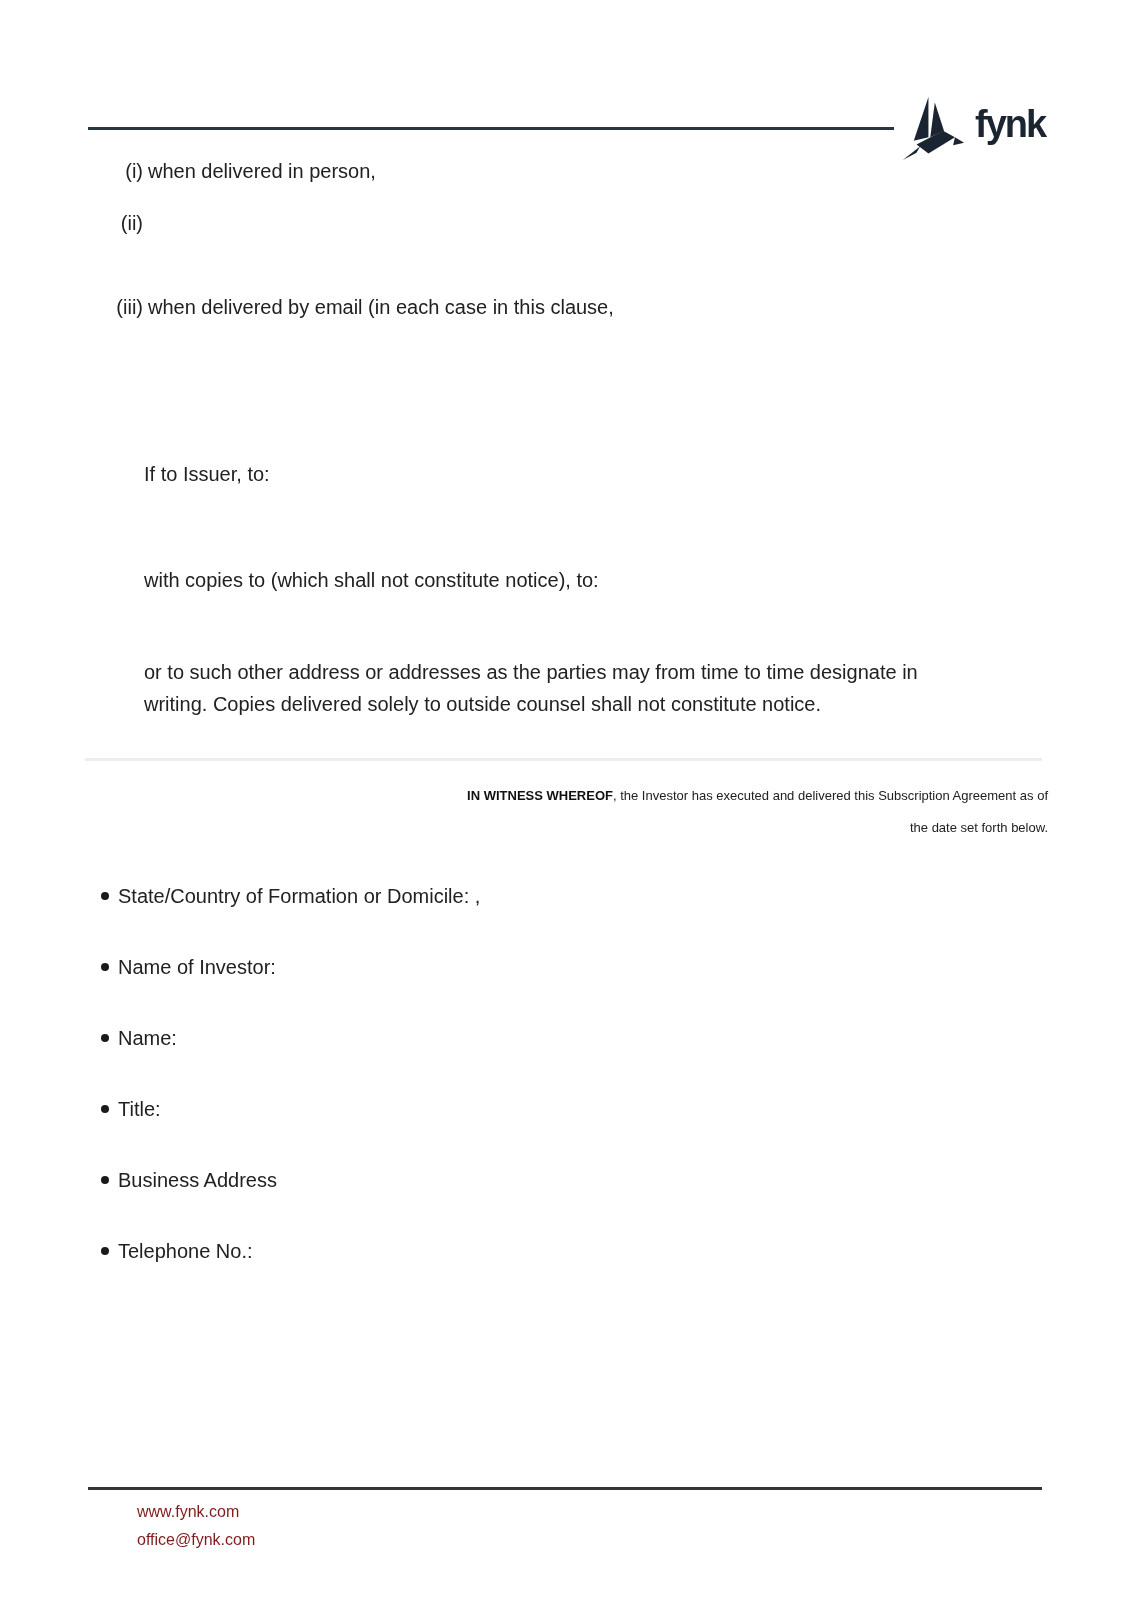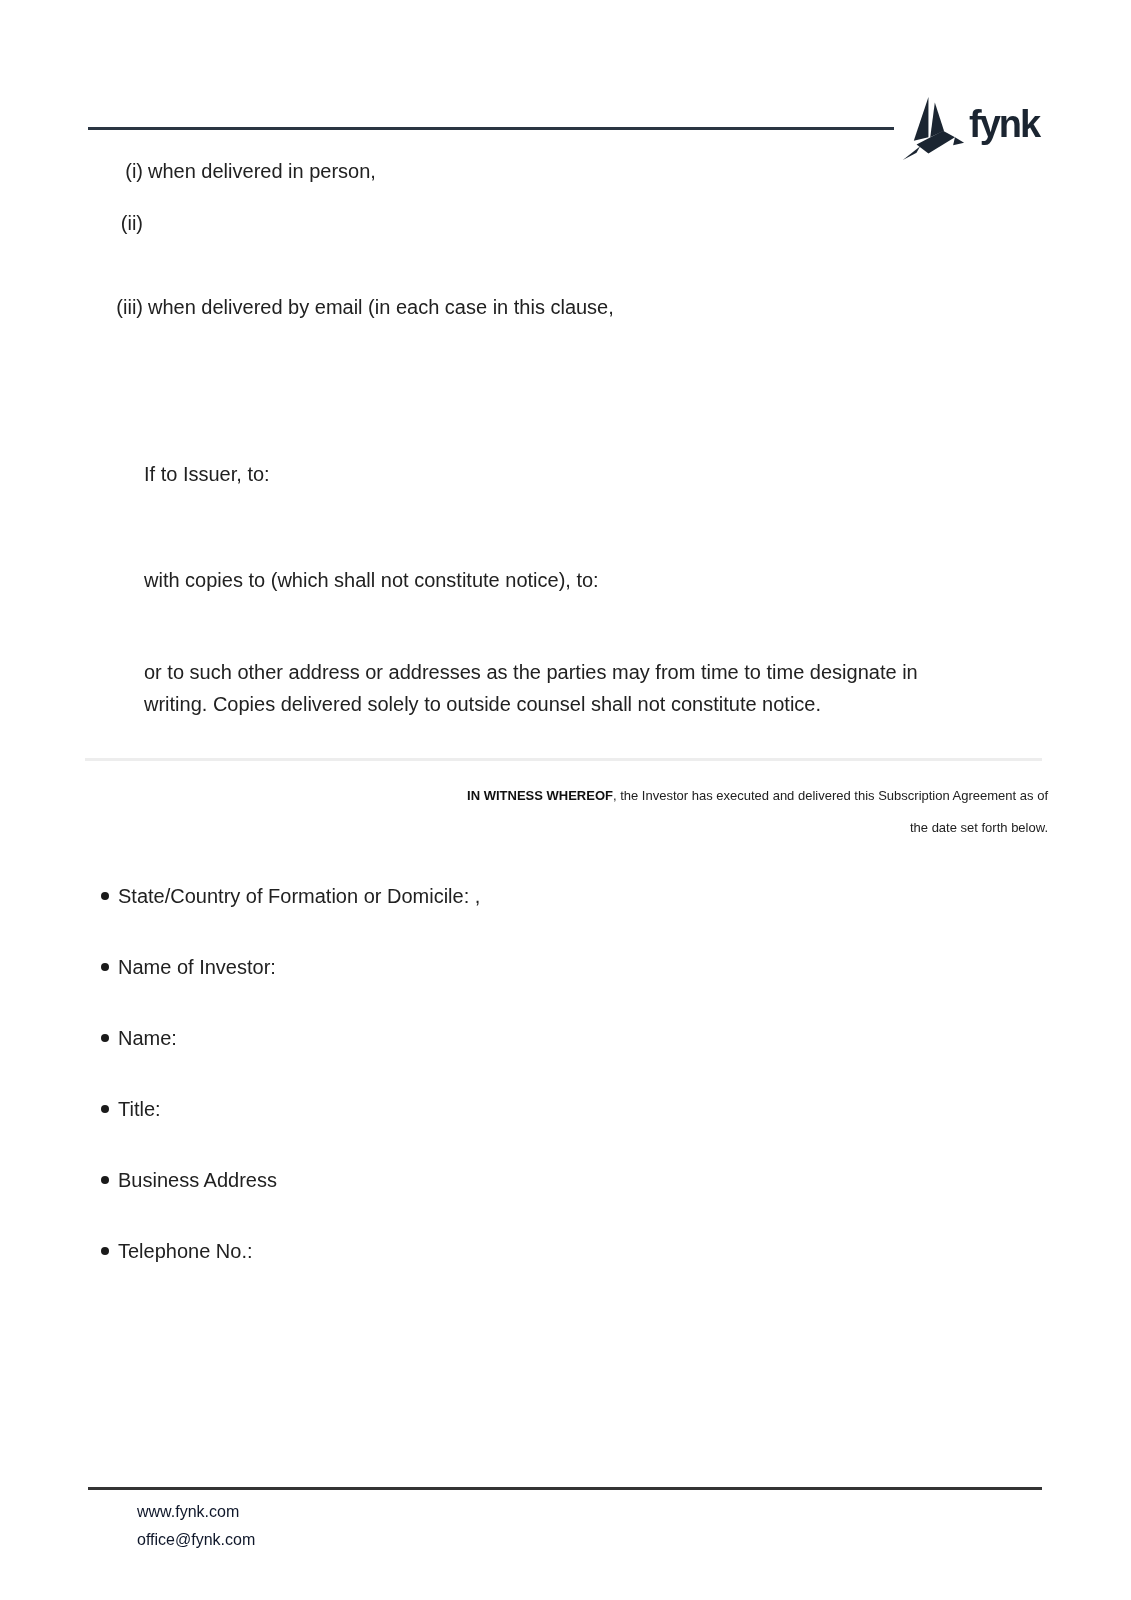--- a/index.html
+++ b/index.html
@@ -16,21 +16,21 @@
     overflow: hidden;
   }
 
   
   .header-rule {
     position: absolute; left: 88px; top: 127px;
     width: 806px; height: 3px; background: #2a3542;
   }
   .logo {
     position: absolute; left: 901px; top: 94px;
-    display: flex; align-items: center; gap: 4px;
+    display: flex; align-items: center; gap: 10px;
   }
   .logo svg { width: 64px; height: 68px; display: block; }
   .logo .wordmark {
     font-size: 38px; font-weight: 700; letter-spacing: -2px;
     color: #1b2531; line-height: 1;
     padding-bottom: 8px;
   }
 
   
   .clause {
@@ -77,21 +77,21 @@
     background: #1a1a1a;
   }
 
   
   .footer-rule {
     position: absolute; left: 88px; top: 1487px;
     width: 954px; height: 3px; background: #343434;
   }
   .footer-text {
     position: absolute; left: 137px; top: 1498px;
-    font-size: 16px; line-height: 28px; color: #0f172a;
+    font-size: 16px; line-height: 28px; color: #7f1d1d;
   }
 </style>
 </head>
 <body>
 
 <div class="page">
 
   <div class="header-rule"></div>
   <div class="logo">
     <span>

